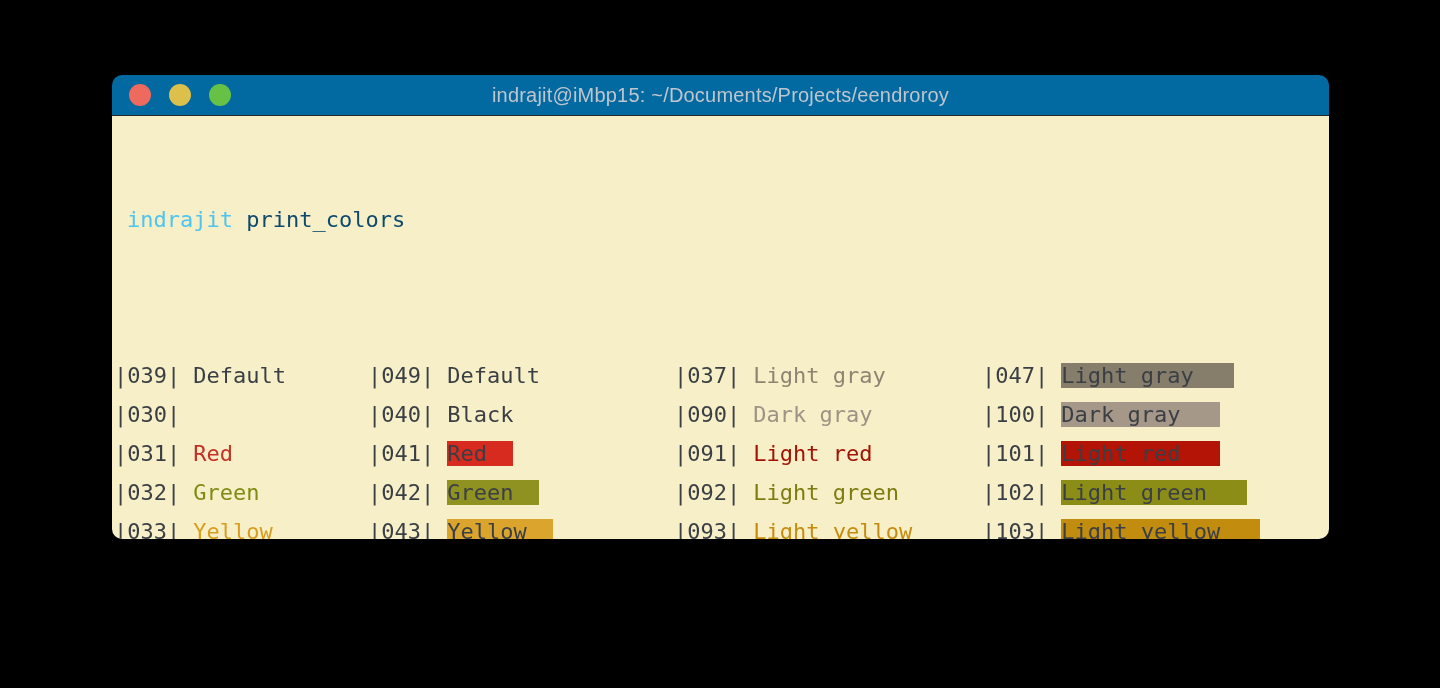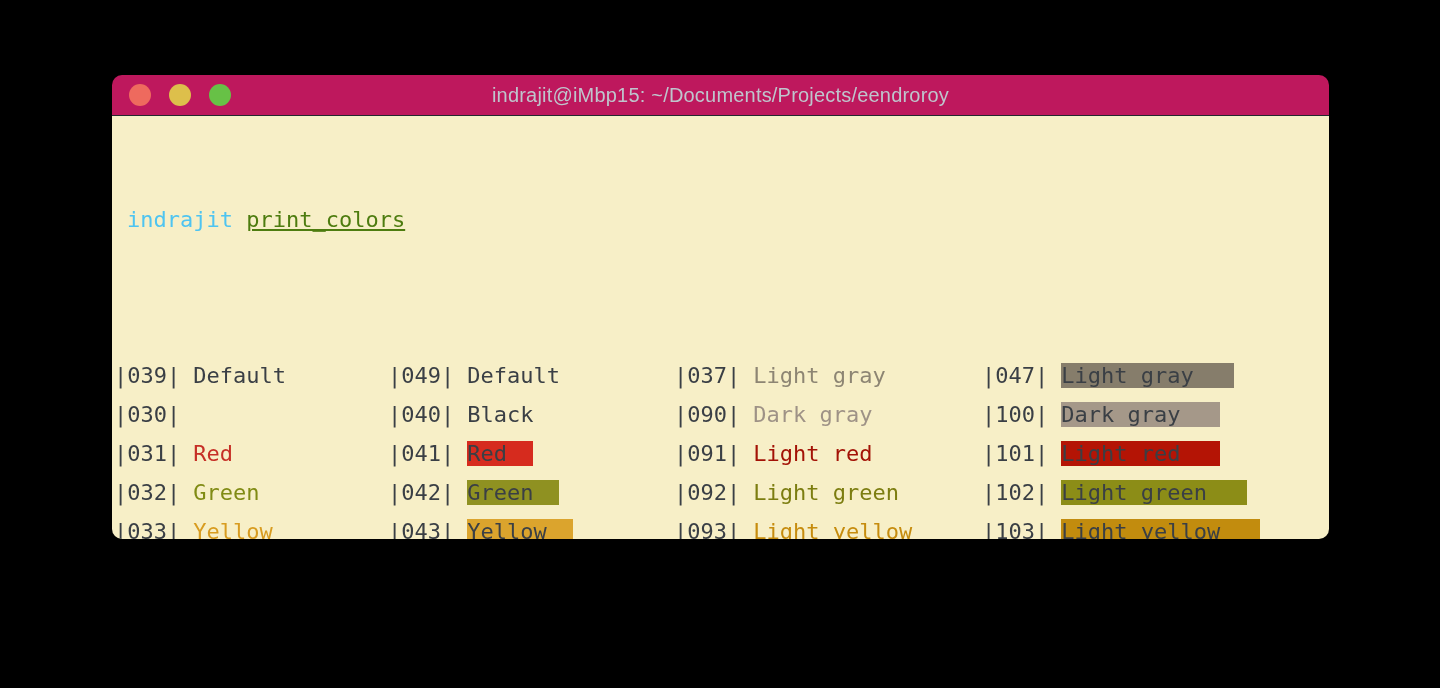--- a/index.html
+++ b/index.html
@@ -70,42 +70,42 @@
   .term-row {
     position: relative;
     height: 39px;
   }
   .cell {
     position: absolute;
     top: 0;
     white-space: pre;
   }
   .cell.c0 { left: 2px; }
-  .cell.c1 { left: 276px; }
+  .cell.c1 { left: 256px; }
   .cell.c2 { left: 514px; margin-left: 48px; }
   .cell.c3 { left: 870px; }
   .cell .name { margin-left: 13px; }
   .cell.c1 .name.has-bg { padding-right: 26px; }
   .cell.c3 .name.has-bg { padding-right: 40px; }
   .prompt-user { }
   .prompt-cmd { }
 </style>
 </head>
 <body>
 
 <div class="window">
-  <div class="titlebar" style="background: #be185d;">
+  <div class="titlebar" style="background: #0369a1;">
     <div class="lights">
       <span class="light" id="light-close" style="background: rgb(238, 106, 94);"></span>
       <span class="light" id="light-min" style="background: rgb(221, 191, 75);"></span>
       <span class="light" id="light-zoom" style="background: rgb(103, 193, 70);"></span>
     </div>
     <div class="title">indrajit@iMbp15: ~/Documents/Projects/eendroroy</div>
   </div>
 
   <div class="terminal" style="background: rgb(247, 239, 199); color: rgb(58, 63, 69);">
-    <div class="line"><span class="prompt-user" id="p1-user" style="color: rgb(78, 196, 241);">indrajit</span><span> </span><span class="prompt-cmd" id="p1-cmd" style="color: #4d7c0f; text-decoration: underline;">print_colors</span></div>
+    <div class="line"><span class="prompt-user" id="p1-user" style="color: rgb(78, 196, 241);">indrajit</span><span> </span><span class="prompt-cmd" id="p1-cmd" style="color: #0c4a6e;">print_colors</span></div>
 
     <div id="rows"><div class="term-row"><span class="cell c0"><span class="code">|039|</span><span class="name" style="color: rgb(58, 63, 69);">Default</span></span><span class="cell c1"><span class="code">|049|</span><span class="name" style="color: rgb(58, 63, 69);">Default</span></span><span class="cell c2"><span class="code">|037|</span><span class="name" style="color: rgb(141, 133, 115);">Light gray</span></span><span class="cell c3"><span class="code">|047|</span><span class="name has-bg" style="color: rgb(58, 63, 69); background: rgb(134, 125, 107);">Light gray</span></span></div><div class="term-row"><span class="cell c0"><span class="code">|030|</span></span><span class="cell c1"><span class="code">|040|</span><span class="name" style="color: rgb(58, 63, 69);">Black</span></span><span class="cell c2"><span class="code">|090|</span><span class="name" style="color: rgb(158, 146, 134);">Dark gray</span></span><span class="cell c3"><span class="code">|100|</span><span class="name has-bg" style="color: rgb(58, 63, 69); background: rgb(165, 152, 137);">Dark gray</span></span></div><div class="term-row"><span class="cell c0"><span class="code">|031|</span><span class="name" style="color: rgb(198, 47, 38);">Red</span></span><span class="cell c1"><span class="code">|041|</span><span class="name has-bg" style="color: rgb(58, 63, 69); background: rgb(214, 43, 30);">Red</span></span><span class="cell c2"><span class="code">|091|</span><span class="name" style="color: rgb(163, 18, 6);">Light red</span></span><span class="cell c3"><span class="code">|101|</span><span class="name has-bg" style="color: rgb(58, 63, 69); background: rgb(180, 20, 5);">Light red</span></span></div><div class="term-row"><span class="cell c0"><span class="code">|032|</span><span class="name" style="color: rgb(128, 139, 20);">Green</span></span><span class="cell c1"><span class="code">|042|</span><span class="name has-bg" style="color: rgb(58, 63, 69); background: rgb(143, 145, 33);">Green</span></span><span class="cell c2"><span class="code">|092|</span><span class="name" style="color: rgb(124, 125, 16);">Light green</span></span><span class="cell c3"><span class="code">|102|</span><span class="name has-bg" style="color: rgb(58, 63, 69); background: rgb(140, 141, 23);">Light green</span></span></div><div class="term-row"><span class="cell c0"><span class="code">|033|</span><span class="name" style="color: rgb(216, 156, 32);">Yellow</span></span><span class="cell c1"><span class="code">|043|</span><span class="name has-bg" style="color: rgb(58, 63, 69); background: rgb(219, 164, 45);">Yellow</span></span><span class="cell c2"><span class="code">|093|</span><span class="name" style="color: rgb(198, 140, 14);">Light yellow</span></span><span class="cell c3"><span class="code">|103|</span><span class="name has-bg" style="color: rgb(58, 63, 69); background: rgb(194, 140, 14);">Light yellow</span></span></div></div>
 
     
   </div>
 </div>
 
 </body></html>

